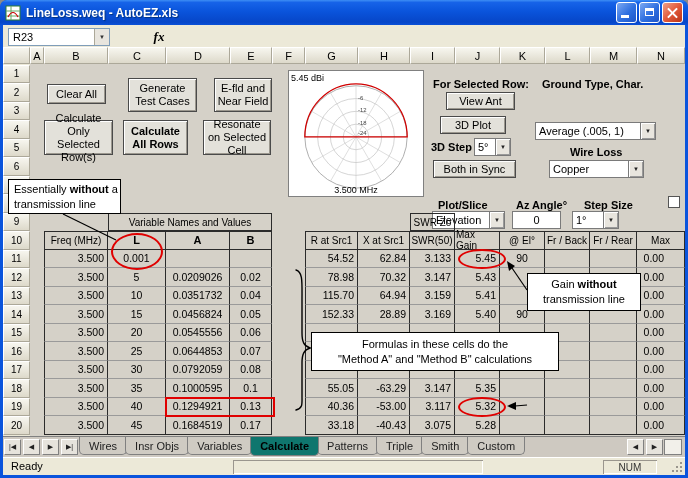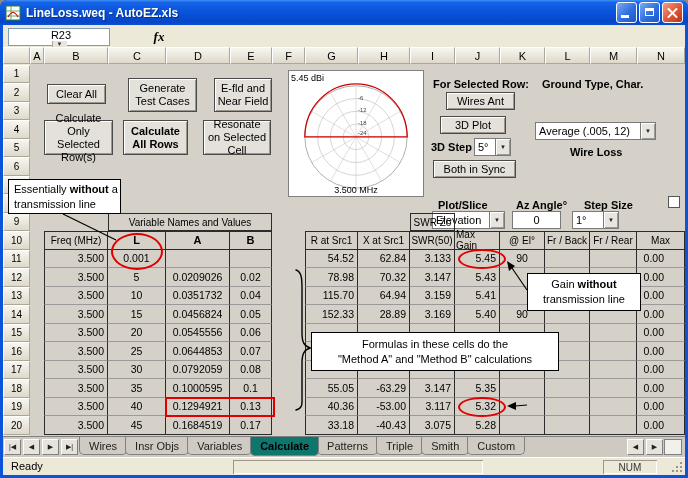--- a/index.html
+++ b/index.html
@@ -10,21 +10,21 @@
     display:flex; align-items:center; padding:0 5px; }
   .title-text { color:#fff; font-weight:bold; font-size:12px; margin-left:5px; flex:1; white-space:nowrap; text-shadow:1px 1px 1px #00317e; }
   .tb-btn { width:21px; height:21px; border-radius:3px; margin-left:2px; border:1px solid #fff; position:relative; }
   .tb-btn.minb, .tb-btn.maxb { background:linear-gradient(135deg,#7da9f2,#2e6fe0 55%,#1d55c8); }
   .tb-btn.closeb { background:linear-gradient(135deg,#f0a089,#e25a3a 50%,#b93317); }
   .g-min { position:absolute; left:4px; bottom:4px; width:8px; height:3px; background:#fff; }
   .g-max { position:absolute; left:5px; top:5px; width:9px; height:8px; border:1px solid #fff; border-top:3px solid #fff; }
   .g-x { position:absolute; left:3px; top:9px; width:13px; height:2px; background:#fff; transform:rotate(45deg); }
   .g-x::after { content:""; position:absolute; left:0; top:0; width:13px; height:2px; background:#fff; transform:rotate(-90deg); }
   .client { position:absolute; left:3px; top:25px; width:682px; height:450px; background:#ece9d8; }
-  .namebox { position:absolute; left:8px; top:28px; width:102px; height:18px; background:#fff; border:1px solid #7f9db9; display:flex; align-items:center;flex-direction:column; }
+  .namebox { position:absolute; left:8px; top:28px; width:102px; height:18px; background:#fff; border:1px solid #7f9db9; display:flex; align-items:center; }
   .namebox .val { flex:1; padding-left:4px; }
   .nb-arrow { width:15px; height:100%; background:#e8e5de; border-left:1px solid #aca899; font-size:6px; display:flex; align-items:center; justify-content:center; color:#333; }
   .fx { position:absolute; left:146px; top:28px; width:26px; height:18px; font-family:"Liberation Serif", serif; font-style:italic; font-weight:bold; font-size:13px; display:flex; align-items:center; justify-content:center; }
   .corner { position:absolute; left:3px; top:47px; width:27px; height:17px; }
   .hd3d { background:linear-gradient(#f7f6ef,#ddd9ca); border-right:1px solid #aca899; border-bottom:1px solid #aca899; border-top:1px solid #fff; border-left:1px solid #fff; }
   .colhead { position:absolute; top:47px; height:17px; display:flex; align-items:center; justify-content:center; font-size:11px; }
   .rowhead { position:absolute; left:3px; width:27px; display:flex; align-items:center; justify-content:center; font-size:10px; }
   .sheetbg { position:absolute; left:30px; top:64px; width:655px; height:372px; background:#d5d1c8; }
   .xbtn { position:absolute; background:#e3e1da; border:1px solid #4a4a4a; box-shadow:inset 1px 1px 0 #ffffff, inset -1px -1px 0 #9b978e;
     font-size:11px; display:flex; align-items:center; justify-content:center; text-align:center; line-height:13px; padding:1px 2px; cursor:default; }
@@ -166,35 +166,39 @@
       <text x="70" y="29" font-size="6" fill="#444">-6</text>
       <text x="70" y="42" font-size="6" fill="#444">-12</text>
       <text x="70" y="55" font-size="6" fill="#444">-18</text>
       <text x="70" y="65" font-size="6" fill="#444">-24</text>
     </svg>
   </div>
   <div class="plot-label" style="left:291px;top:73px">5.45 dBi</div>
   <div class="plot-label" style="left:288px;top:185px;width:136px;text-align:center">3.500 MHz</div>
 
   <div class="lbl" style="left:433px;top:78px">For Selected Row:</div>
-  <div class="xbtn" style="left:446px;top:92px;width:69px;height:18px">Wires Ant</div>
+  <div class="xbtn" style="left:446px;top:92px;width:69px;height:18px">View Ant</div>
   <div class="xbtn" style="left:440px;top:116px;width:66px;height:18px">3D Plot</div>
   <div class="lbl" style="left:431px;top:141px">3D Step</div>
   <div class="combo" style="left:474px;top:138px;width:37px">
     <span class="ct">5°</span>
     <span class="cb">▼</span>
   </div>
   <div class="xbtn" style="left:433px;top:160px;width:83px;height:18px">Both in Sync</div>
 
   <div class="lbl" style="left:542px;top:78px">Ground Type, Char.</div>
   <div class="combo" style="left:535px;top:122px;width:121px">
-    <span class="ct">Average (.005, 12)</span>
+    <span class="ct">Average (.005, 1)</span>
     <span class="cb">▼</span>
   </div>
   <div class="lbl" style="left:570px;top:146px">Wire Loss</div>
+  <div class="combo" style="left:549px;top:160px;width:95px">
+    <span class="ct">Copper</span>
+    <span class="cb">▼</span>
+  </div>
   <div class="cbox"></div>
 
   <div class="lbl" style="left:438px;top:199px">Plot/Slice</div>
   <div class="lbl" style="left:516px;top:199px">Az Angle°</div>
   <div class="lbl" style="left:584px;top:199px">Step Size</div>
   <div class="combo" style="left:432px;top:211px;width:73px">
     <span class="ct">Elevation</span>
     <span class="cb">▼</span>
   </div>
   <div class="field" style="left:512px;top:211px;width:49px">0</div>

